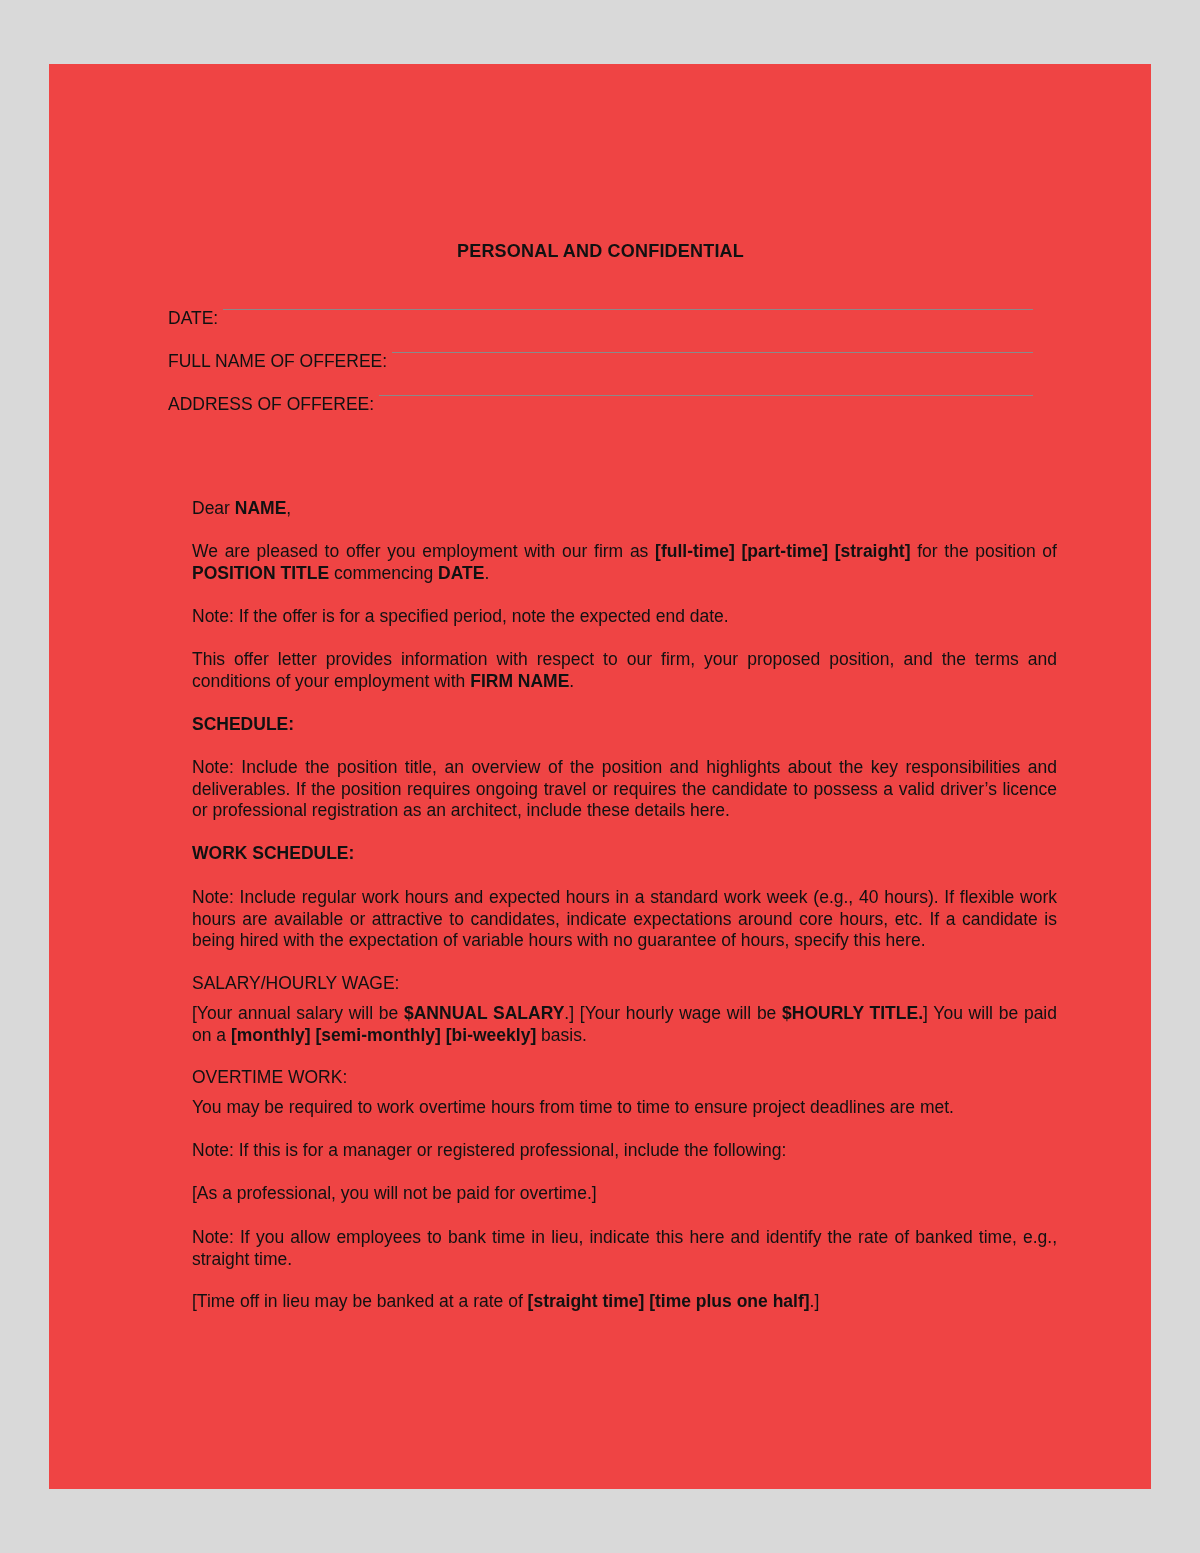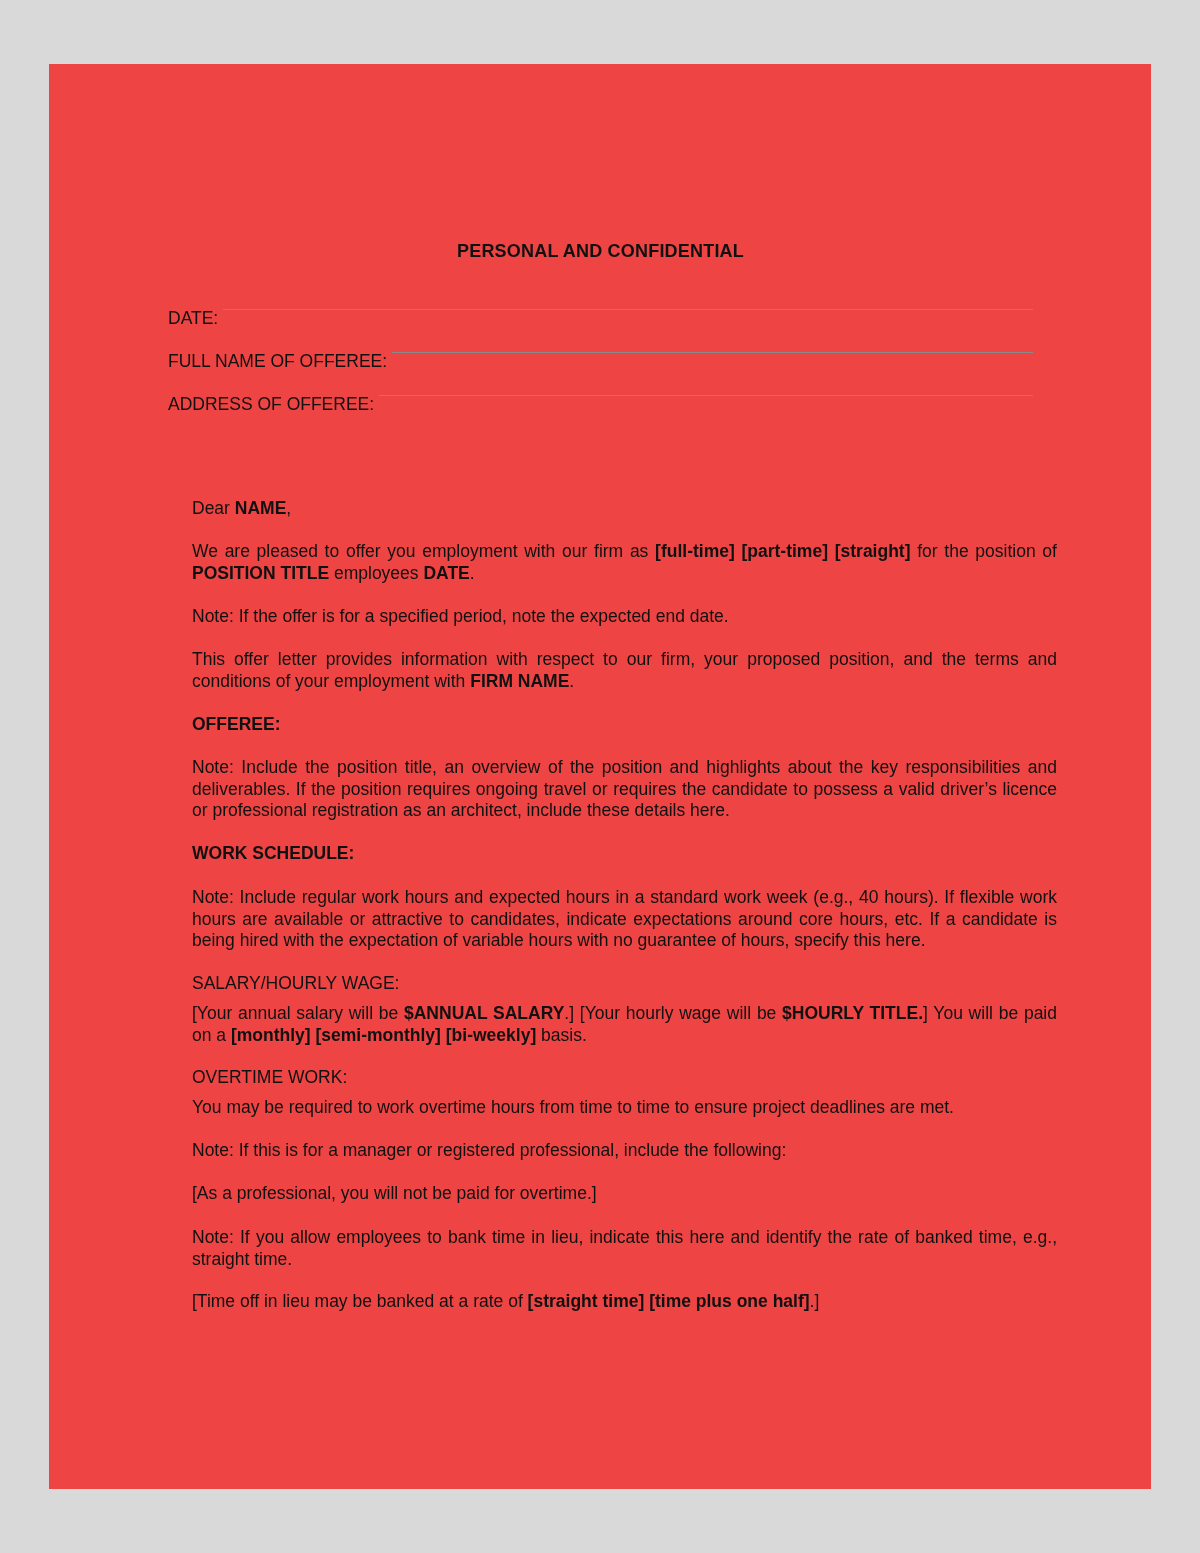--- a/index.html
+++ b/index.html
@@ -70,27 +70,27 @@
       <span class="label">FULL NAME OF OFFEREE:</span>
       <span class="line"></span>
     </div>
     <div class="field" style="top:330px">
       <span class="label">ADDRESS OF OFFEREE:</span>
       <span class="line"></span>
     </div>
 
     <p class="para left" style="top:418px"><span>Dear </span><b>NAME</b><span>,</span></p>
 
-    <p class="para" style="top:461px"><span>We are pleased to offer you employment with our firm as </span><b>[full-time] [part-time] [straight]</b><span> for the position of </span><b>POSITION TITLE</b><span> employees </span><b>DATE</b><span>.</span></p>
+    <p class="para" style="top:461px"><span>We are pleased to offer you employment with our firm as </span><b>[full-time] [part-time] [straight]</b><span> for the position of </span><b>POSITION TITLE</b><span> commencing </span><b>DATE</b><span>.</span></p>
 
     <p class="para left italic" style="top:526px">Note: If the offer is for a specified period, note the expected end date.</p>
 
     <p class="para" style="top:569px"><span>This offer letter provides information with respect to our firm, your proposed position, and the terms and conditions of your employment with </span><b>FIRM NAME</b><span>.</span></p>
 
-    <p class="para left heading" style="top:634px">OFFEREE:</p>
+    <p class="para left heading" style="top:634px">SCHEDULE:</p>
 
     <p class="para italic" style="top:677px">Note: Include the position title, an overview of the position and highlights about the key responsibilities and deliverables. If the position requires ongoing travel or requires the candidate to possess a valid driver’s licence or professional registration as an architect, include these details here.</p>
 
     <p class="para left heading" style="top:763px">WORK SCHEDULE:</p>
 
     <p class="para italic" style="top:807px">Note: Include regular work hours and expected hours in a standard work week (e.g., 40 hours). If flexible work hours are available or attractive to candidates, indicate expectations around core hours, etc. If a candidate is being hired with the expectation of variable hours with no guarantee of hours, specify this here.</p>
 
     <p class="para left" style="top:893px">SALARY/HOURLY WAGE:</p>
 
     <p class="para" style="top:923px"><span>[Your annual salary will be </span><b>$ANNUAL SALARY</b><span>.] [Your hourly wage will be </span><b>$HOURLY TITLE.</b><span>] You will be paid on a </span><b>[monthly] [semi-monthly] [bi-weekly]</b><span> basis.</span></p>

